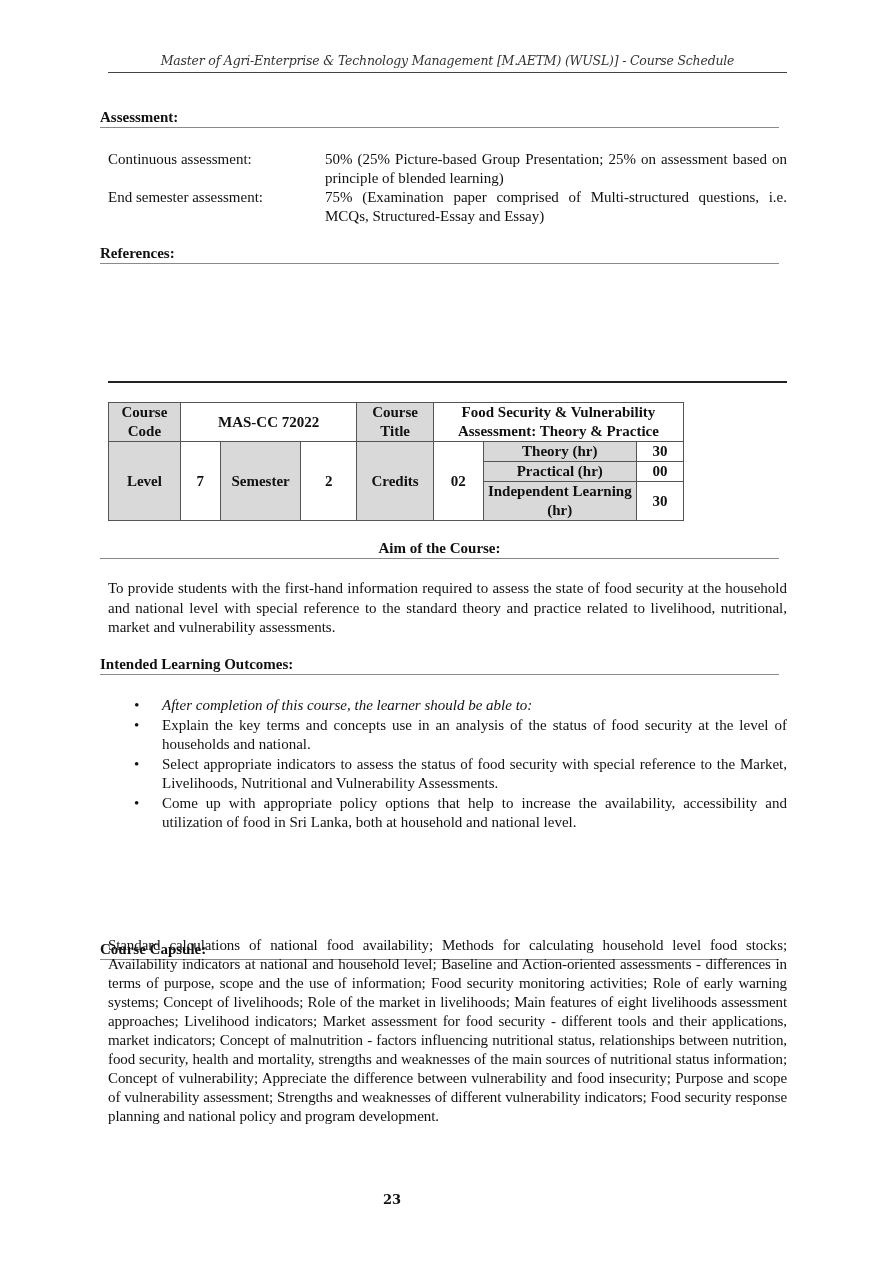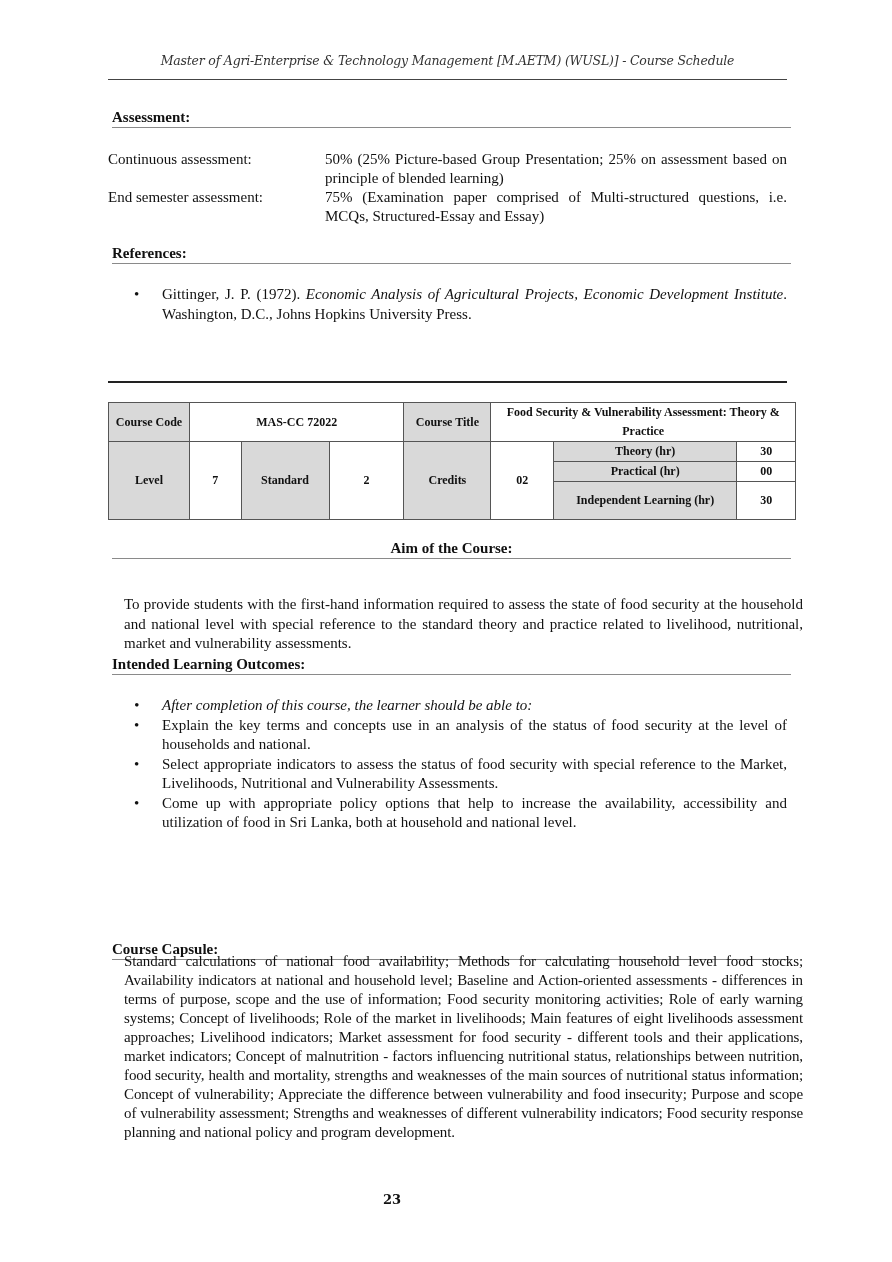--- a/index.html
+++ b/index.html
@@ -4,51 +4,51 @@
 <style>
   html, body { margin: 0; padding: 0; background: #ffffff; }
   body {
     width: 892px; height: 1262px; position: relative; overflow: hidden;
     font-family: "Liberation Serif", "DejaVu Serif", serif; color: #111;
   }
   .running-header {
     position: absolute; top: 53px; left: 108px; width: 679px;
     text-align: center; font-family: "DejaVu Serif", serif; font-style: italic;
     font-size: 12.5px; color: #333; letter-spacing: -0.2px;
-    padding-bottom: 11px; border-bottom: 1px solid #444;
+    padding-bottom: 4px; border-bottom: 1px solid #444;
   }
   .section-heading {
-    position: absolute; left: 112px; width: 679px;
+    position: absolute; left: 100px; width: 679px;
     font-weight: bold; font-size: 15px; padding-bottom: 1px;
     border-bottom: 1.5px solid #8a8a8a;
   }
   .para {
     position: absolute; left: 108px; width: 679px;
-    font-size: 15px; line-height: 19.5px; text-align: justify; margin: 16px;
+    font-size: 15px; line-height: 19.5px; text-align: justify; margin: 0;
   }
   .assess-row { position: absolute; left: 108px; width: 679px; font-size: 15px; line-height: 19px; }
   .assess-label { position: absolute; left: 0; top: 0; width: 215px; }
   .assess-value { position: absolute; left: 217px; top: 0; width: 462px; text-align: justify; }
   ul.bullets {
     position: absolute; left: 108px; width: 679px; margin: 0; padding: 0; list-style: none;
   }
   ul.bullets li {
     position: relative; padding-left: 54px; font-size: 15px; line-height: 19.5px;
     text-align: justify;
   }
   ul.bullets li::before {
     content: "\2022"; position: absolute; left: 26px; top: 0; font-size: 15px;
   }
   .big li.big-item { font-size: 16.5px; line-height: 21px; letter-spacing: 0.1px; }
   .hr-thick {
     position: absolute; left: 108px; width: 679px; top: 381px; border-top: 2px solid #222;
   }
   table.course {
-    position: absolute; left: 108px; top: 402px; width: 688px;
-    border-collapse: collapse; font-weight: bold; font-size: 12px;
+    position: absolute; left: 108px; top: 402px; width: 576px;
+    border-collapse: collapse; font-weight: bold; font-size: 15px;
   }
   table.course td {
     border: 1px solid #555; text-align: center; vertical-align: middle; padding: 0 3px;
     line-height: 19px;
   }
   td.grey { background: #d9d9d9; }
   td.white { background: #fff; }
   .page-number {
     position: absolute; top: 1192px; left: 0; width: 784px; text-align: center;
     font-weight: bold; font-size: 13px; font-family: "DejaVu Serif", serif;
@@ -67,21 +67,20 @@
   <div class="assess-value">50% (25% Picture-based Group Presentation; 25% on assessment based on principle of blended learning)</div>
 </div>
 <div class="assess-row" style="top:188px;">
   <div class="assess-label">End semester assessment:</div>
   <div class="assess-value">75% (Examination paper comprised of Multi-structured questions, i.e. MCQs, Structured-Essay and Essay)</div>
 </div>
 
 <div class="section-heading" style="top:245px;">References:</div>
 
 <ul class="bullets" style="top:285px;">
-  <li><span>Gittinger, J. P. (1972). </span><i>Economic Analysis of Agricultural Projects, Economic Development Institute</i><span>. Washington, D.C., Johns Hopkins University Press.</span></li>
 </ul>
 
 <div class="hr-thick"></div>
 
 <table class="course">
   <colgroup>
     <col style="width:80px">
       <col style="width:51px">
       <col style="width:87px">
       <col style="width:74px">
@@ -93,21 +92,21 @@
   <tbody>
       <tr style="height:38px;">
     <td class="grey">Course Code</td>
     <td class="white" colspan="3">MAS-CC 72022</td>
     <td class="grey">Course Title</td>
     <td class="white" colspan="3">Food Security &amp; Vulnerability Assessment: Theory &amp; Practice</td>
   </tr>
   <tr style="height:19px;">
     <td class="grey" rowspan="3">Level</td>
     <td class="white" rowspan="3">7</td>
-    <td class="grey" rowspan="3">Standard</td>
+    <td class="grey" rowspan="3">Semester</td>
     <td class="white" rowspan="3">2</td>
     <td class="grey" rowspan="3">Credits</td>
     <td class="white" rowspan="3">02</td>
     <td class="grey">Theory (hr)</td>
     <td class="white">30</td>
   </tr>
   <tr style="height:19px;">
     <td class="grey">Practical (hr)</td>
     <td class="white">00</td>
   </tr>

